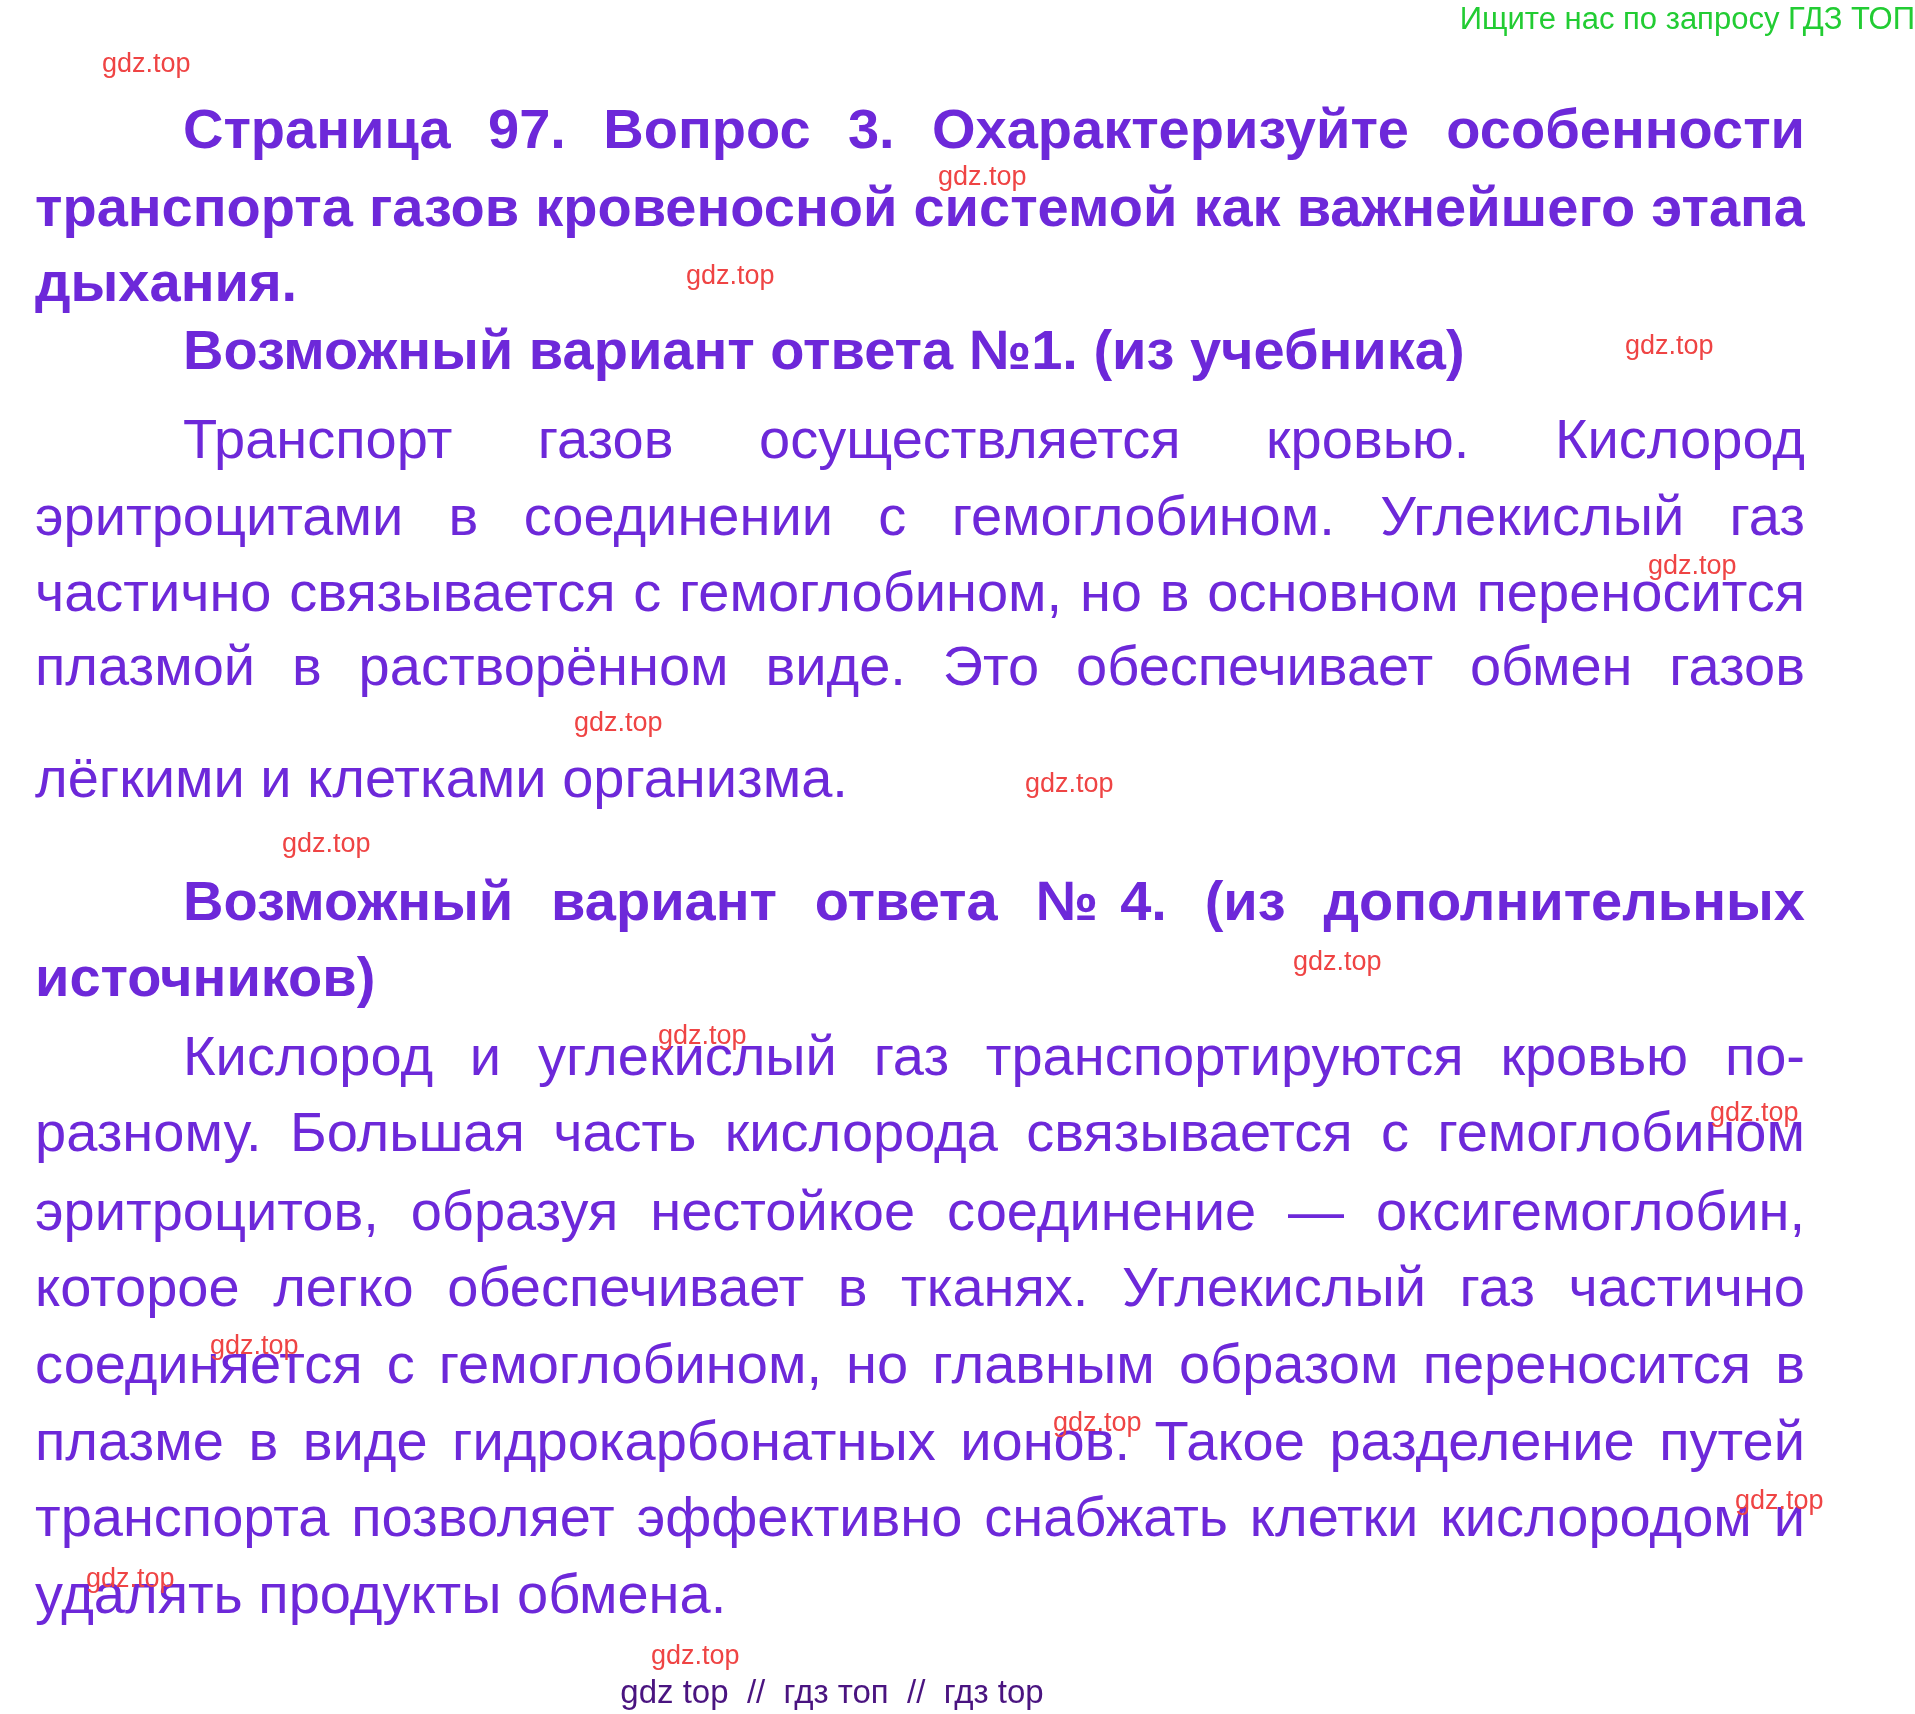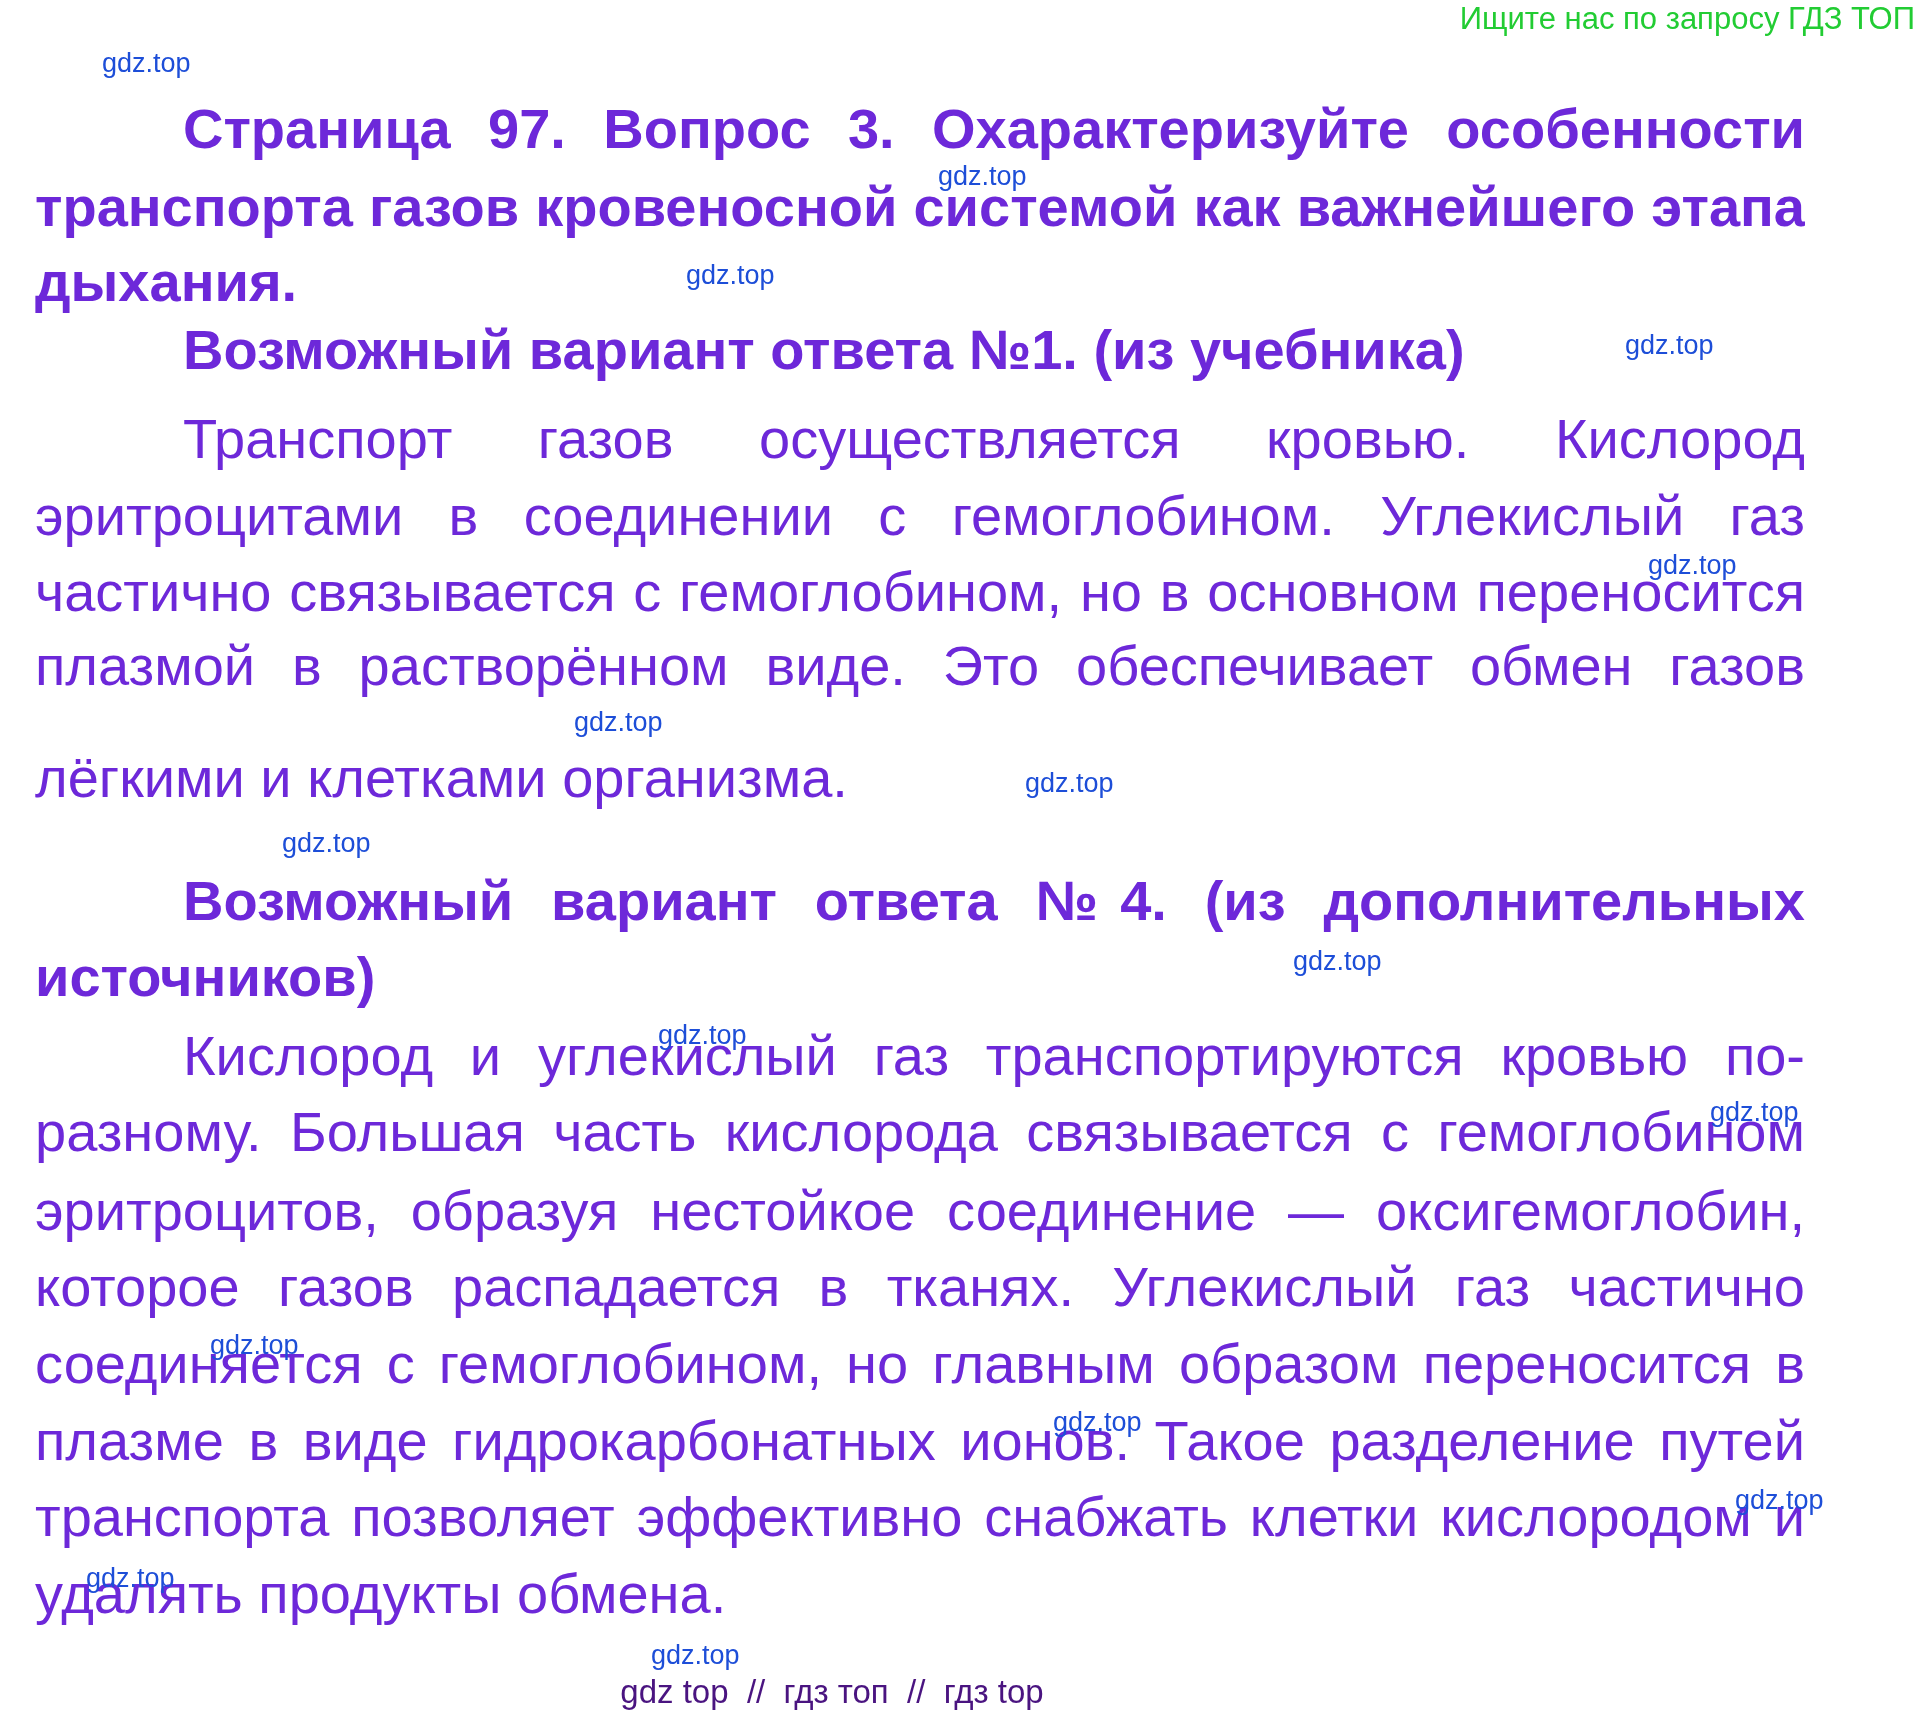--- a/index.html
+++ b/index.html
@@ -12,21 +12,21 @@
   .line {
     position: absolute; left: 35px; width: 1770px;
     font-family: Liberation Sans, sans-serif; font-size: 56px; line-height: 77px;
     color: #6d28d9; white-space: nowrap; overflow: visible;
   }
   .line.just { text-align: justify; text-align-last: justify; white-space: normal; height: 77px; overflow: hidden; }
   .line.indent { left: 183px; width: 1622px; }
   .bold { font-weight: bold; }
   .wm {
     position: absolute; font-family: "Liberation Sans", sans-serif;
-    font-size: 27px; line-height: 30px; color: #1d4ed8; white-space: nowrap;
+    font-size: 27px; line-height: 30px; color: #ef4444; white-space: nowrap;
   }
   .footer {
     position: absolute; left: 0; width: 1664px; top: 1672px; height: 40px;
     text-align: center; font-family: "Liberation Sans", sans-serif;
     font-size: 33px; line-height: 40px; color: #4a1480; white-space: pre;
   }
 </style>
 </head>
 <body>
 
@@ -41,21 +41,21 @@
 <div class="line just" style="top:477px">эритроцитами в соединении с гемоглобином. Углекислый газ</div>
 <div class="line just" style="top:553px">частично связывается с гемоглобином, но в основном переносится</div>
 <div class="line just" style="top:627px">плазмой в растворённом виде. Это обеспечивает обмен газов между</div>
 <div class="line" style="top:739px">лёгкими и клетками организма.</div>
 
 <div class="line just indent bold" style="top:862px">Возможный вариант ответа №4. (из дополнительных</div>
 <div class="line bold" style="top:938px">источников)</div>
 <div class="line just indent" style="top:1017px">Кислород и углекислый газ транспортируются кровью по-</div>
 <div class="line just" style="top:1093px">разному. Большая часть кислорода связывается с гемоглобином</div>
 <div class="line just" style="top:1172px">эритроцитов, образуя нестойкое соединение — оксигемоглобин,</div>
-<div class="line just" style="top:1248px">которое газов распадается в тканях. Углекислый газ частично</div>
+<div class="line just" style="top:1248px">которое легко обеспечивает в тканях. Углекислый газ частично</div>
 <div class="line just" style="top:1325px">соединяется с гемоглобином, но главным образом переносится в</div>
 <div class="line just" style="top:1402px">плазме в виде гидрокарбонатных ионов. Такое разделение путей</div>
 <div class="line just" style="top:1478px">транспорта позволяет эффективно снабжать клетки кислородом и</div>
 <div class="line" style="top:1555px">удалять продукты обмена.</div>
 
 <div class="wm" style="left:102px;top:48px">gdz.top</div>
 <div class="wm" style="left:938px;top:161px">gdz.top</div>
 <div class="wm" style="left:686px;top:260px">gdz.top</div>
 <div class="wm" style="left:1625px;top:330px">gdz.top</div>
 <div class="wm" style="left:1648px;top:550px">gdz.top</div>

